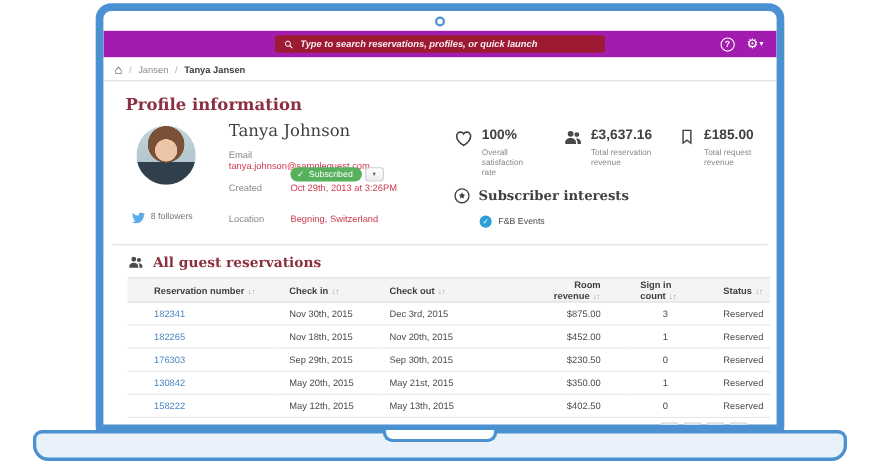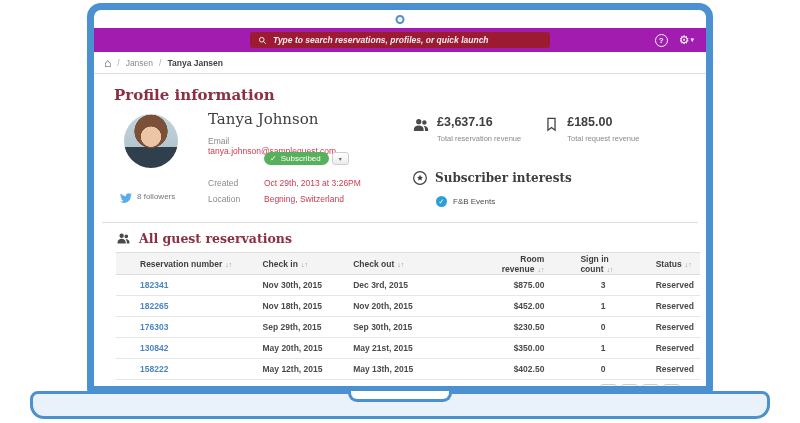--- a/index.html
+++ b/index.html
@@ -83,21 +83,21 @@
   .divider { border:none; border-top:1px solid #ddd; margin:0 -10px; }
 
   h2.res-title { display:flex; align-items:center; gap:8px; margin:8px 0 6px 4px;
                  font-family:"DejaVu Serif","Liberation Serif",serif;
                  color:#8c3041; font-size:12.5px; font-weight:700; }
 
   table { width:584px; margin:0 4px; border-collapse:collapse; font-size:8.5px; }
   thead th { background:#f4f4f4; border-top:1px solid #ddd; border-bottom:1px solid #ddd;
              font-weight:bold; color:#3f3f3f; height:22px; text-align:left; padding:0 6px 0 10px; }
   th .sort { margin-left:3px; color:#999; font-size:7px; font-weight:normal; }
-  tbody td { height:21px; border-bottom:1px solid #e7e7e7; color:#4a4a4a; padding:0 6px 0 10px;font-weight:bold; }
+  tbody td { height:21px; border-bottom:1px solid #e7e7e7; color:#4a4a4a; padding:0 6px 0 10px; }
   .col-num th, .cell-num { padding-left:24px; }
   td.cell-num a { color:#4b86c2; text-decoration:none; }
   th.right, td.right { text-align:right; padding-right:26px; }
   th.ctr-h { padding-left:10px; } td.ctr { text-align:center; padding-right:20px; }
 
   .pagination { display:flex; gap:4px; justify-content:flex-end; margin:4px 8px 0 0; }
   .pg { width:17px; height:14px; border:1px solid #ccc; border-radius:3px; background:#fff;
         color:#888; font-size:8px; display:flex; align-items:center; justify-content:center; }
 
   svg { display:block; }
@@ -162,30 +162,41 @@
         <div class="pill-row">
           <span class="pill">
             <span>✓</span>
             <span>Subscribed</span>
           </span>
           <span class="pill-caret-btn">
             <span>▾</span>
           </span>
         </div>
 
-        <div class="p-row" style="top:68px;justify-content:flex-end;">
+        <div class="p-row" style="top:56px;justify-content:flex-end;">
           <span class="p-label">Created</span>
           <a class="red-link" href="#">Oct 29th, 2013 at 3:26PM</a>
         </div>
         <div class="p-row" style="top:84px;">
           <span class="p-label">Location</span>
           <a class="red-link" href="#">Begning, Switzerland</a>
         </div>
 
         <div class="stats">
+          <div class="stat">
+            <span>
+              <svg width="19" height="19" viewBox="0 0 24 24">
+                  <path d="M12 20.5S4 15.2 4 9.8C4 7.2 6 5.2 8.4 5.2c1.5 0 2.9.8 3.6 2 .7-1.2 2.1-2 3.6-2C18 5.2 20 7.2 20 9.8c0 5.4-8 10.7-8 10.7z" fill="none" stroke="#3f3f3f" stroke-width="1.8"></path>
+                </svg>
+            </span>
+            <span>
+              <div class="stat-value">100%</div>
+              <div class="stat-caption">Overall satisfaction rate</div>
+            </span>
+          </div>
           <div class="stat">
             <span>
               <svg width="18" height="18" viewBox="0 0 24 24" fill="#4a4a4a">
                   <path d="M9 11a3.5 3.5 0 1 0 0-7 3.5 3.5 0 0 0 0 7zm0 1.5c-3.6 0-6.5 2.2-6.5 5V20h13v-2.5c0-2.8-2.9-5-6.5-5z"></path>
                   <path d="M16.5 11.5a3 3 0 1 0 0-6 3 3 0 0 0 0 6zm.6 1.7c2.6.4 4.4 2.2 4.4 4.5V20h-4.2v-2.5c0-1.6-.7-3.1-1.9-4.1.5-.2 1.1-.2 1.7-.2z"></path>
                 </svg>
             </span>
             <span>
               <div class="stat-value">£3,637.16</div>
               <div class="stat-caption">Total reservation revenue</div>

